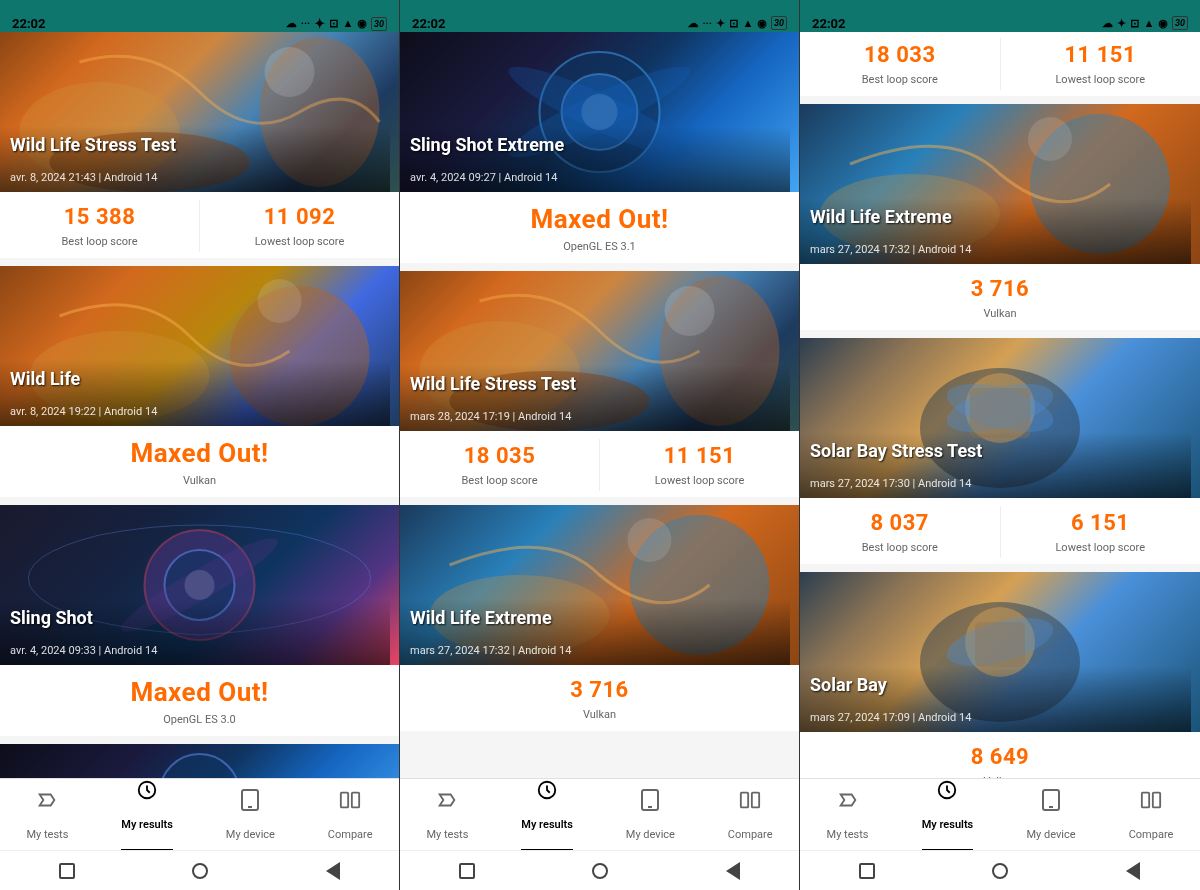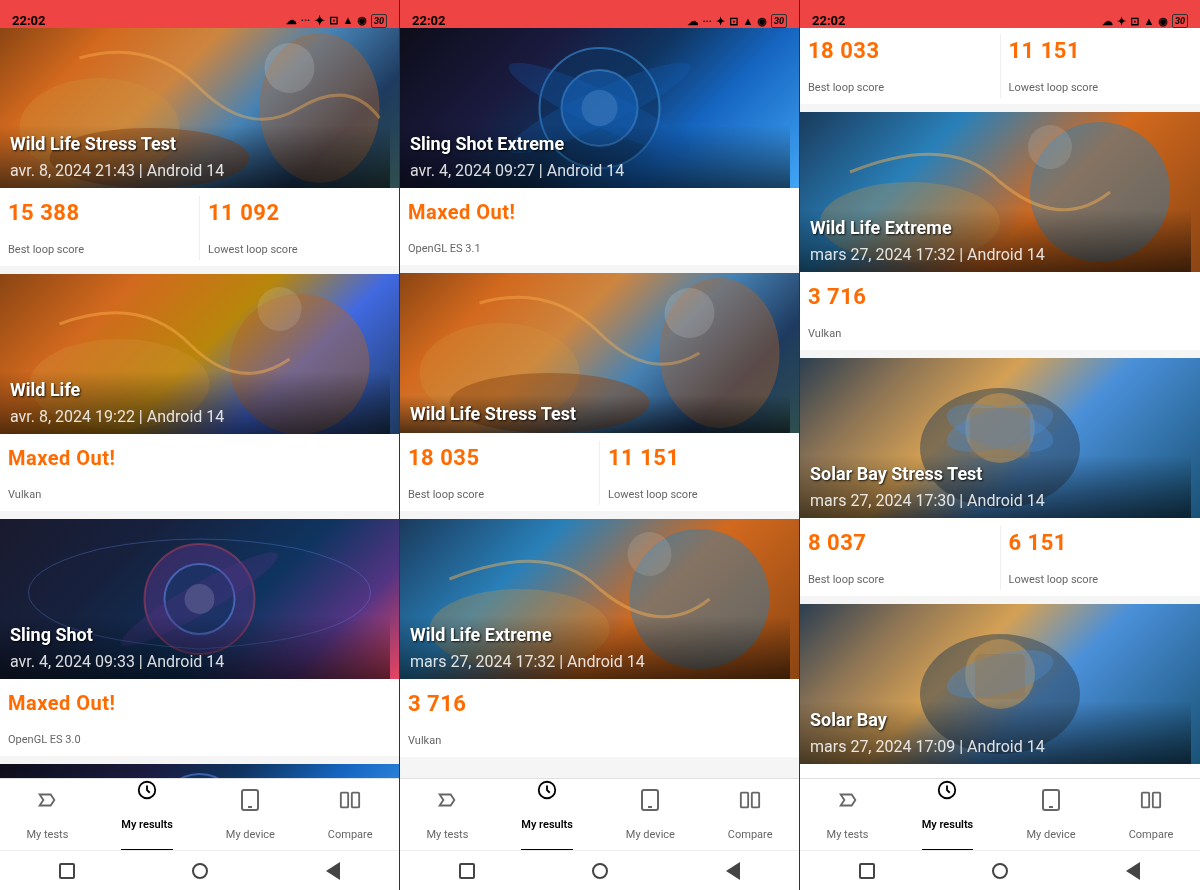--- a/index.html
+++ b/index.html
@@ -18,25 +18,25 @@
       height: 890px;
       background: #fff;
       display: flex;
       flex-direction: column;
       overflow: hidden;
       border-right: 1px solid #333;
     }
 
     .status-bar {
       height: 28px;
-      background: #ef4444;
-      display: flex;
-      align-items: flex-end;
+      background: #0f766e;
+      display: flex;
+      align-items: flex-start;
       justify-content: space-between;
-      padding: 0 12px;
+      padding: 16px 12px;
       font-size: 12px;
       font-weight: 600;
       flex-shrink: 0;
     }
 
     .status-bar .time { font-weight: 700; font-size: 13px; }
     .status-icons { display: flex; align-items: center; gap: 4px; font-size: 11px; }
     .battery-indicator {
       display: inline-flex;
       align-items: center;
@@ -123,54 +123,55 @@
 
     .card-title {
       font-size: 18px;
       font-weight: 700;
       color: #fff;
       text-shadow: 1px 1px 2px rgba(0,0,0,0.8);
       line-height: 1.2;
     }
 
     .card-subtitle {
-      font-size: 16px;
+      font-size: 11px;
       color: rgba(255,255,255,0.85);
-      margin-top: 6px;
+      margin-top: 15px;
     }
 
     .card-scores {
       display: flex;
       padding: 8px 0 6px;
     }
 
     .score-col {
       flex: 1;
+      text-align: center;
       padding: 4px 8px;
       border-right: 1px solid #eee;
     }
 
     .score-col:last-child { border-right: none; }
     .score-col.single { border-right: none; }
 
     .score-value {
       font-size: 22px;
       font-weight: 700;
       color: #FF6B00;
       letter-spacing: 0.5px;
     }
 
     .score-value.maxed {
-      font-size: 20px;
+      font-size: 26px;
     }
 
     .score-label {
       font-size: 11px;
       color: #666;
-      margin-top: 18px;
+      margin-top: 6px;
     }
 
     .bottom-nav {
       height: 72px;
       background: #fff;
       border-top: 1px solid #e0e0e0;
       display: flex;
       align-items: center;
       justify-content: space-around;
       flex-shrink: 0;
@@ -475,20 +476,21 @@
           <svg width="100%" height="100%" viewBox="0 0 400 160" preserveAspectRatio="xMidYMid slice" style="position:absolute;top:0;left:0;">
             <ellipse cx="320" cy="80" rx="60" ry="75" fill="rgba(180,100,40,0.4)"></ellipse>
             <ellipse cx="100" cy="100" rx="80" ry="50" fill="rgba(210,150,60,0.3)"></ellipse>
             <circle cx="290" cy="40" r="25" fill="rgba(255,255,255,0.15)"></circle>
             <path d="M80,30 Q150,10 200,60 Q250,110 300,80" stroke="rgba(255,180,80,0.4)" stroke-width="3" fill="none"></path>
             <ellipse cx="150" cy="130" rx="100" ry="30" fill="rgba(139,69,19,0.5)"></ellipse>
           </svg>
         </div>
         <div class="card-overlay">
           <div class="card-title">Wild Life Stress Test</div>
+          <div class="card-subtitle">mars 28, 2024 17:19 | Android 14</div>
         </div>
       </div>
       <div class="card-scores">
         <div class="score-col">
           <div class="score-value">18 035</div>
           <div class="score-label">Best loop score</div>
         </div>
         <div class="score-col">
           <div class="score-value">11 151</div>
           <div class="score-label">Lowest loop score</div>

